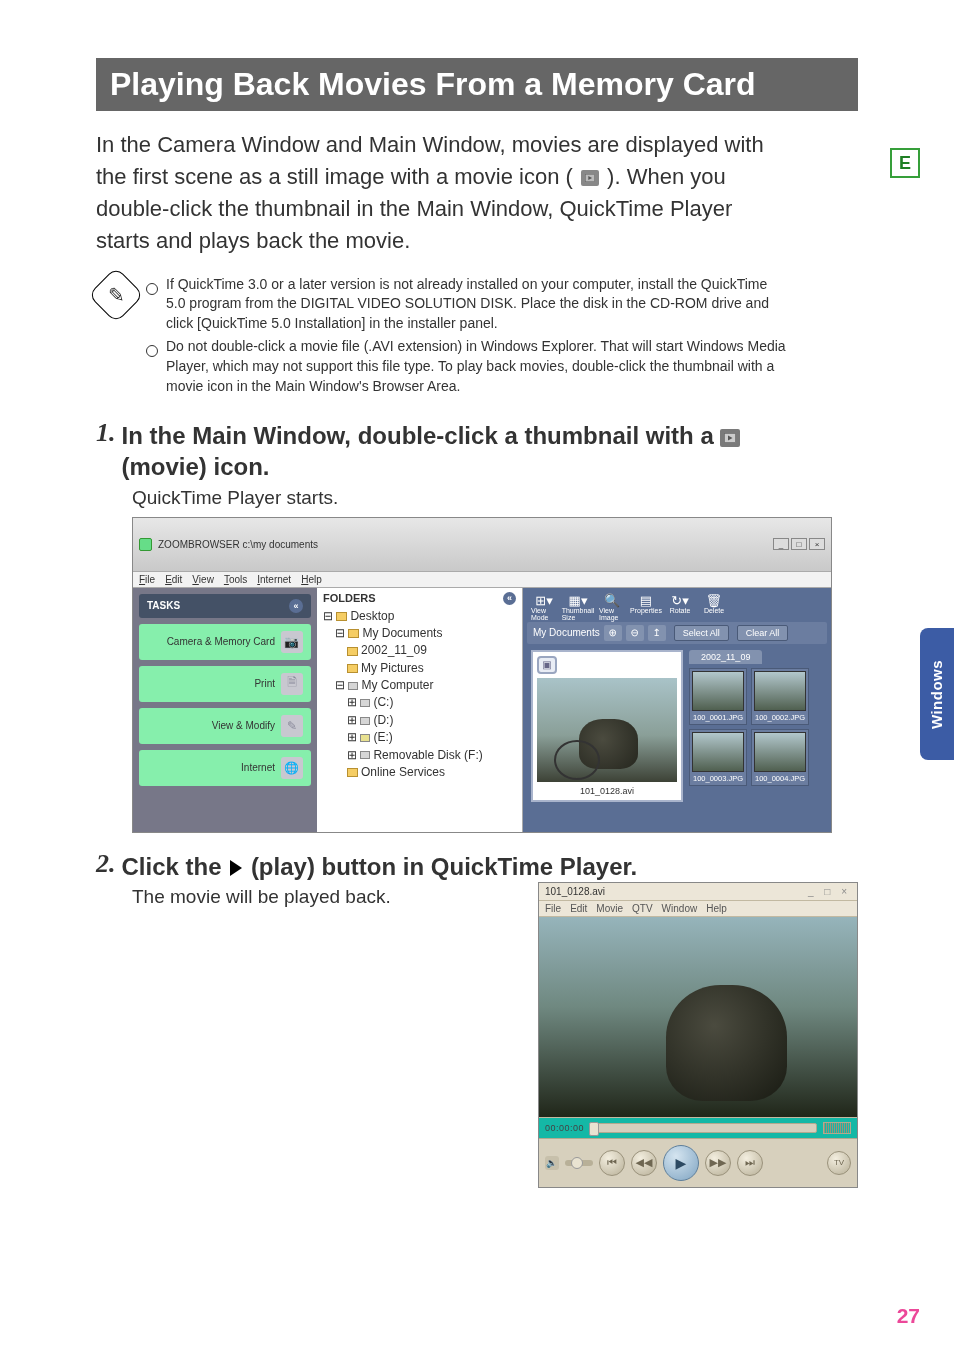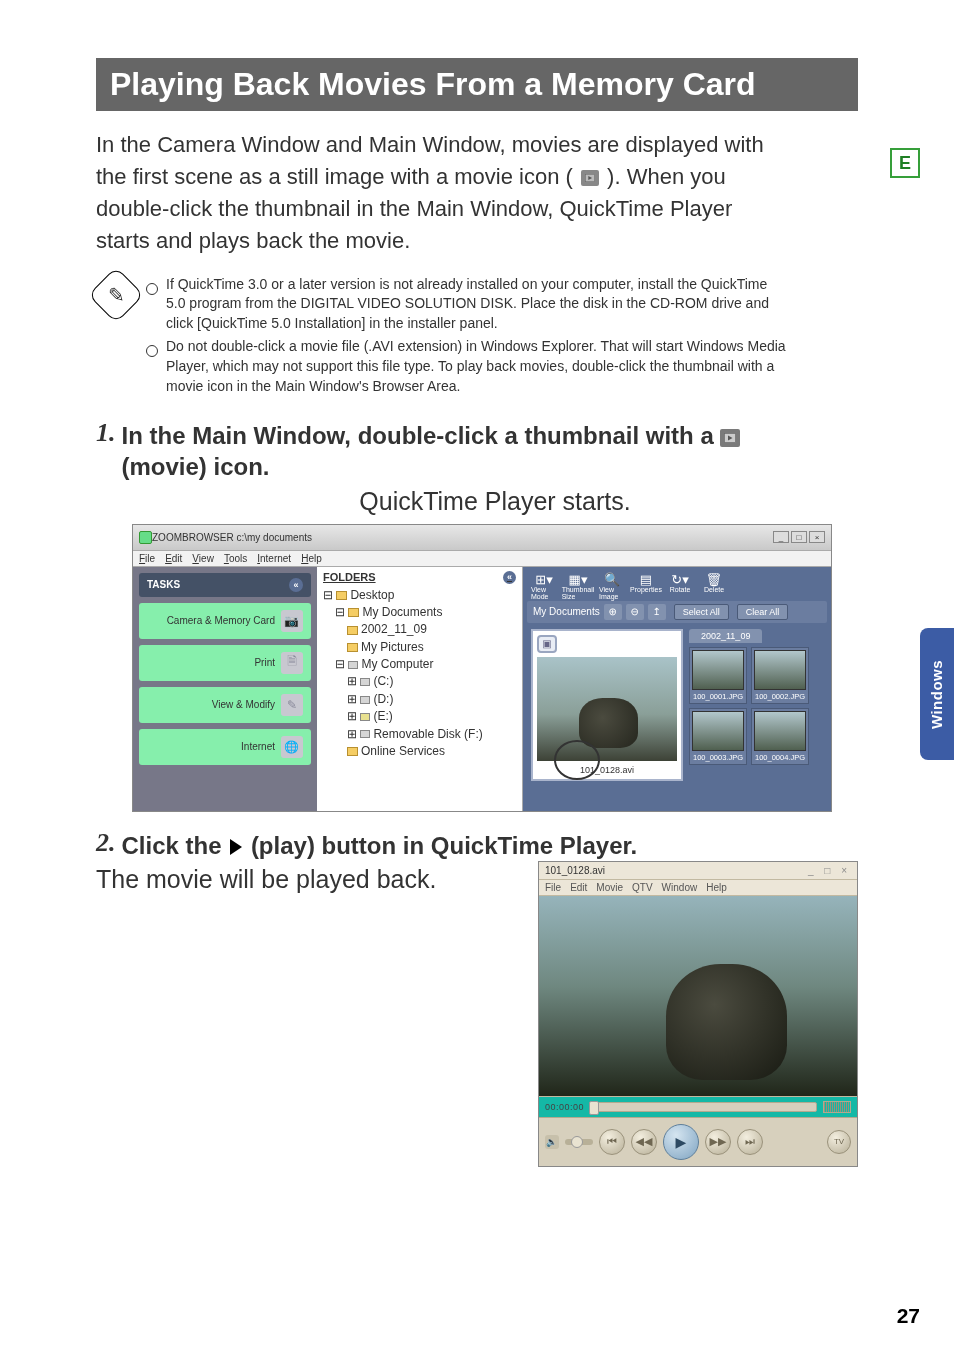--- a/index.html
+++ b/index.html
@@ -49,40 +49,40 @@
     content: ""; position: absolute; left: 0; top: 8px;
     width: 10px; height: 10px; border: 1.3px solid #333; border-radius: 50%;
   }
   .step { margin-bottom: 10px; }
   .step-head { display: flex; align-items: flex-start; gap: 6px; }
   .step-num {
     font-size: 26px; font-style: italic; font-weight: bold;
     font-family: Georgia, serif; line-height: 1;
   }
   .step-title { font-size: 24px; font-weight: bold; line-height: 1.3; max-width: 680px; }
-  .step-sub { font-size: 25px; margin: 4px 0 8px 36px; text-align: center; }
+  .step-sub { font-size: 19px; margin: 4px 0 8px 36px; }
   .movie-icon-step {
     display: inline-flex; width: 20px; height: 18px; background: #7a7a7a;
     border-radius: 2px; vertical-align: middle; align-items: center; justify-content: center;
   }
   .movie-icon-step svg { width: 12px; height: 12px; }
   .play-triangle {
     display: inline-block; width: 0; height: 0;
     border-left: 12px solid #000; border-top: 8px solid transparent;
     border-bottom: 8px solid transparent; vertical-align: middle; margin: 0 2px;
   }
 
   
   .zb {
     width: 700px; margin-left: 36px; border: 1px solid #888;
     font-size: 10px; background: #fff;
   }
   .zb-title {
     background: linear-gradient(#e7e7e7, #c9c9c9);
-    padding: 6px 6px; display: flex; align-items: center; gap: 0;
+    padding: 20px 6px; display: flex; align-items: center; gap: 6px;
     border-bottom: 1px solid #aaa;
   }
   .zb-title .tiny-ico {
     width: 13px; height: 13px; background: #6d8; border: 1px solid #393; border-radius: 2px;
   }
   .zb-title .winbtns { margin-left: auto; display: flex; gap: 2px; }
   .zb-title .winbtns span {
     width: 16px; height: 12px; background: #ddd; border: 1px solid #888;
     font-size: 8px; display: flex; align-items: center; justify-content: center;
   }
@@ -108,21 +108,21 @@
     align-items: center; justify-content: flex-end; padding: 0 8px; gap: 6px;
     font-size: 10px; color: #333;
   }
   .zb-task-btn .ico {
     width: 22px; height: 22px; background: #c8c8d0; border-radius: 3px;
     display: flex; align-items: center; justify-content: center; font-size: 12px; color: #889;
   }
   .zb-mid {
     width: 206px; background: #fff; border-right: 1px solid #aaa; padding: 4px 6px; position: relative;
   }
-  .zb-mid-head { font-weight: bold; font-size: 11px; margin-bottom: 3px; display: flex; text-decoration: underline; }
+  .zb-mid-head { font-weight: bold; font-size: 11px; margin-bottom: 3px; display: flex; }
   .zb-mid-head .coll {
     margin-left: auto; width: 13px; height: 13px; background: #5a6e94; color: #fff;
     border-radius: 50%; font-size: 9px; display: flex; align-items: center; justify-content: center;
   }
   .tree { font-size: 12px; line-height: 1.45; }
   .tree .n { white-space: nowrap; }
   .tree .i1 { padding-left: 12px; }
   .tree .i2 { padding-left: 24px; }
   .tree .fico { display: inline-block; width: 11px; height: 9px; background: #f5cd64; border: 1px solid #b89030; margin-right: 3px; vertical-align: middle; }
   .tree .dico { display: inline-block; width: 10px; height: 8px; background: #d6d6d6; border: 1px solid #888; margin-right: 3px; vertical-align: middle; }
@@ -177,21 +177,21 @@
     border: 1px solid #333;
   }
   .zb-th .tc { font-size: 7.5px; color: #fff; padding-top: 2px; white-space: nowrap; }
 
   .prev-circle {
     position: absolute; left: 554px; top: 740px; width: 46px; height: 40px;
     border: 2px solid #333; border-radius: 50%; pointer-events: none;
   }
 
   
-  .step2-row { display: flex; align-items: flex-start; }
+  .step2-row { display: flex; align-items: flex-start; margin-left: 36px; }
   .qt {
     width: 320px; border: 1px solid #888; background: #ece6d8; font-size: 10px; margin-left: auto;
   }
   .qt-title {
     background: #ece6d8; padding: 3px 6px; display: flex; align-items: center;
     border-bottom: 1px solid #c2b9a1;
   }
   .qt-title .winbtns { margin-left: auto; color: #8b8b8b; letter-spacing: 4px; font-size: 10px; }
   .qt-menu { padding: 2px 6px; color: #555; display: flex; gap: 9px; border-bottom: 1px solid #c2b9a1; }
   .qt-video {
@@ -261,21 +261,21 @@
   }
   .side-tab {
     position: absolute; right: 0; top: 628px; width: 34px; height: 132px;
     background: #3c5ca5; color: #fff; border-radius: 8px 0 0 8px;
     display: flex; align-items: center; justify-content: center;
   }
   .side-tab span {
     transform: rotate(-90deg); font-weight: bold; font-size: 15px; letter-spacing: 0.5px;
   }
   .page-num {
-    position: absolute; right: 34px; bottom: 24px; font-size: 21px; font-weight: bold; color: #000000;
+    position: absolute; right: 34px; bottom: 24px; font-size: 21px; font-weight: bold; color: #ec4899;
   }
 </style>
 </head>
 <body>
 
 <div class="side-e">E</div>
 <div class="side-tab">
     <span>Windows</span>
   </div>
 <div class="page-num">27</div>

